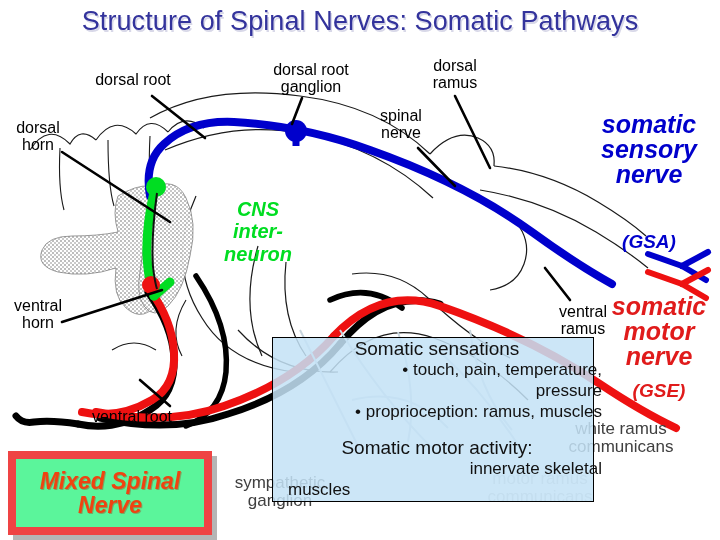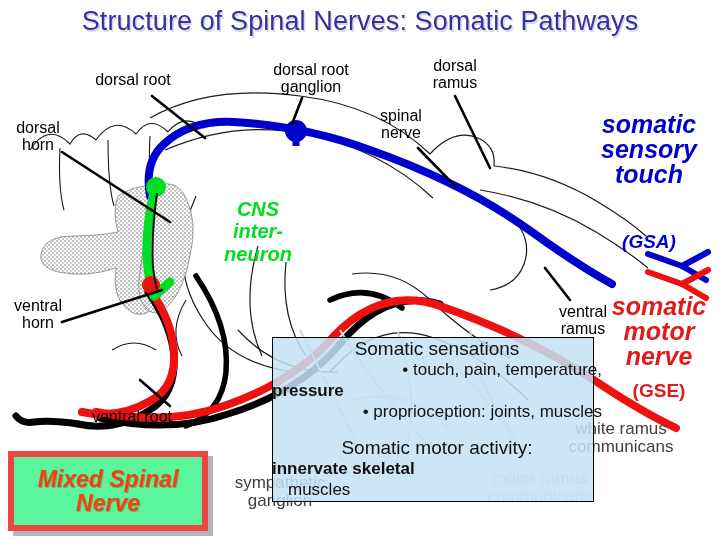--- a/index.html
+++ b/index.html
@@ -10,42 +10,42 @@
   .lbl{position:absolute;color:#000;font-size:16px;line-height:1.05;text-align:center;white-space:pre-line;}
   .title{position:absolute;left:0;top:6px;width:720px;text-align:center;
          font-size:27px;color:#33339c;letter-spacing:.1px;
          text-shadow:1.5px 1.5px 0 #d8d8e8;}
   .bigblue{position:absolute;color:#0000cc;font-weight:bold;font-style:italic;
            font-size:25px;line-height:1.0;text-align:center;}
   .gsa{position:absolute;color:#0000cc;font-style:italic;font-weight:bold;
        font-size:19px;text-align:center;margin-top:33px;}
   .bigred{position:absolute;color:#e01b1b;font-weight:bold;font-style:italic;
           font-size:25px;line-height:1.0;text-align:center;}
-  .gse{position:absolute;color:#e01b1b;font-weight:bold;
+  .gse{position:absolute;color:#e01b1b;font-style:italic;font-weight:bold;
        font-size:19px;text-align:center;}
   .cns{position:absolute;color:#00dd22;font-weight:bold;font-style:italic;
        font-size:20px;line-height:1.12;text-align:center;}
   .faded{position:absolute;color:#404040;font-size:17px;line-height:1.08;
          text-align:center;white-space:pre-line;}
   .faded.lighter{color:#c3c3c3;}
   #mixed-box{position:absolute;left:8px;top:451px;width:188px;height:68px;
-             background:#5bf59b;border:6px solid #ef4444;
+             background:#5bf59b;border:8px solid #ef4444;
              box-shadow:5px 5px 0 rgba(120,120,120,.55);
              display:flex;align-items:center;justify-content:center;}
   #mixed-box span{color:#ef4311;font-weight:bold;font-style:italic;font-size:23px;
                   line-height:1.06;text-align:center;
                   text-shadow:1px 1px 0 rgba(150,80,40,.45);}
   #info-box{position:absolute;left:272px;top:337px;width:320px;height:163px;
             background:rgba(196,226,246,.86);border:1px solid #000;}
   #info-inner{position:absolute;left:272px;top:337px;width:330px;
               color:#111;font-size:17px;line-height:1.23;text-align:center;}
   #info-inner .hd{font-size:19px;}
   #info-inner .bl{text-align:right;padding-left:6px;}
   #info-inner .gap{height:13px;}
-  #info-inner .ctr{text-align:left;font-weight:bold;}
+  #info-inner .ctr{text-align:right;}
 </style>
 </head>
 <body>
 
 <div id="stage">
 
   <svg class="art" viewBox="0 0 720 540">
     <defs>
       <pattern id="stipple" width="4" height="4" patternUnits="userSpaceOnUse">
         <rect width="4" height="4" fill="#ffffff"></rect>
@@ -185,38 +185,38 @@
 ganglion</div>
 
   <div class="faded" style="left:528px;top:420px;width:186px;">white ramus
 communicans</div>
 
   <div class="faded lighter" style="left:452px;top:470px;width:176px;">motor ramus
 communicans</div>
 
   <div class="bigblue" style="left:578px;top:112px;width:142px;">somatic
 sensory
-touch</div>
+nerve</div>
   <div class="gsa" style="left:578px;top:198px;width:142px;">(GSA)</div>
 
   <div class="bigred" style="left:598px;top:294px;width:122px;">somatic
 motor
 nerve</div>
   <div class="gse" style="left:598px;top:380px;width:122px;">(GSE)</div>
 
   <div id="mixed-box">
     <span>Mixed Spinal
 Nerve</span>
   </div>
 
   <div id="info-box"></div>
   <div id="info-inner">
     <div class="hd">Somatic sensations</div>
     <div class="bl">• touch, pain, temperature,</div>
     <div class="ctr">pressure</div>
-    <div class="bl">• proprioception: joints, muscles</div>
+    <div class="bl">• proprioception: ramus, muscles</div>
     <div class="gap"></div>
     <div class="hd">Somatic motor activity:</div>
     <div class="ctr">innervate skeletal</div>
     <div style="text-align:left;padding-left:16px;">muscles</div>
   </div>
 
 </div>
 
 </body></html>

